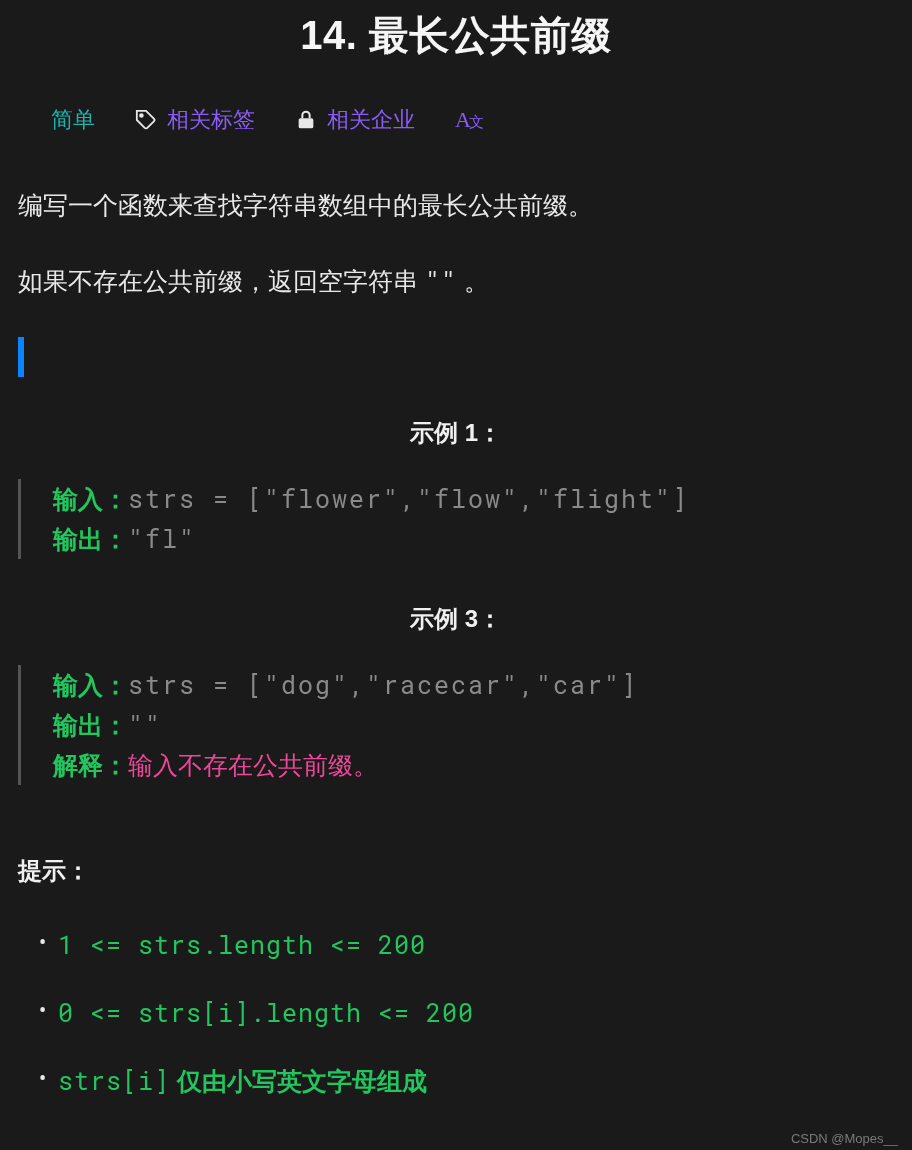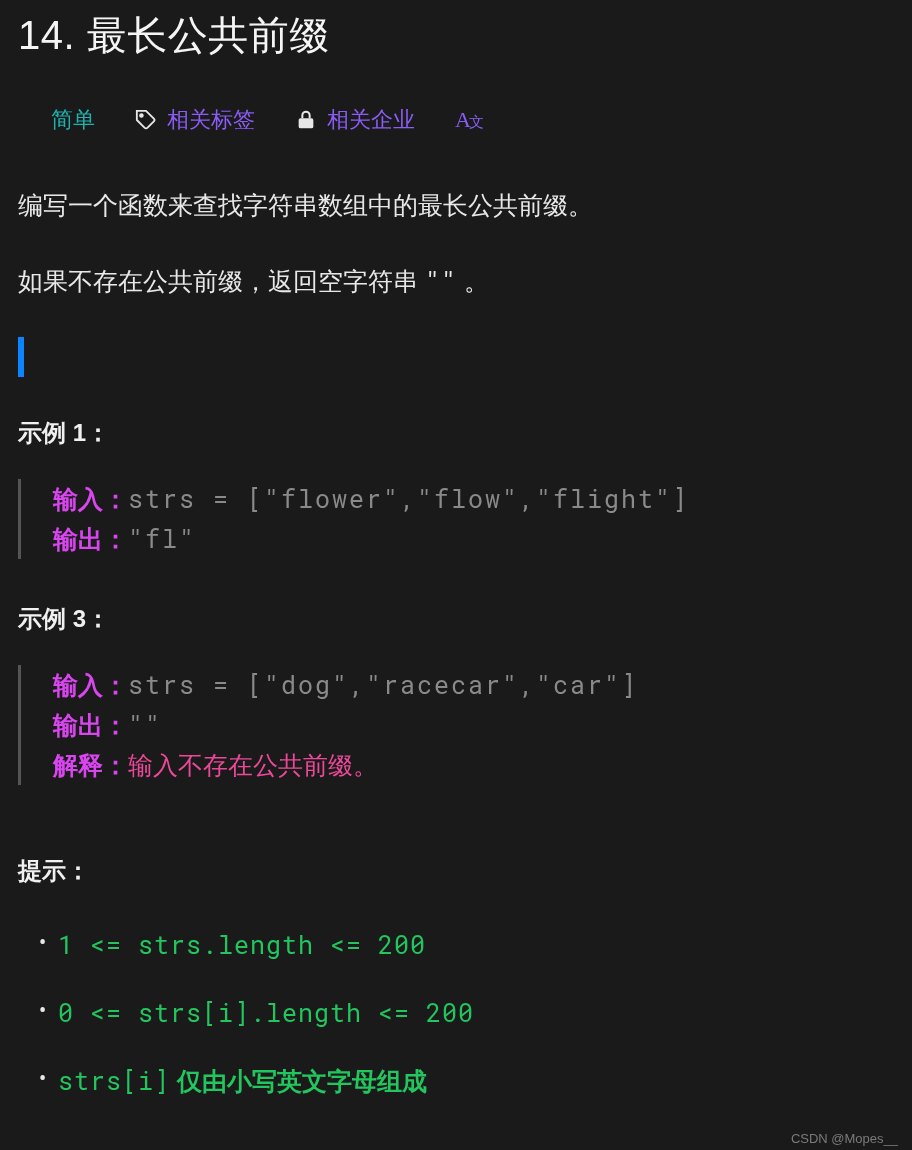--- a/index.html
+++ b/index.html
@@ -8,24 +8,25 @@
     color: #e8e8e8;
     font-family: -apple-system, BlinkMacSystemFont, "Segoe UI", "PingFang SC", "Microsoft YaHei", sans-serif;
     width: 912px;
     height: 1150px;
     overflow: hidden;
     position: relative;
   }
   .container { padding: 8px 18px; }
   .title {
     font-size: 40px;
-    font-weight: 400;
+    font-weight: 700;
     color: #f5f5f5;
     letter-spacing: 0.5px;
     margin-bottom: 42px;
+    text-align: center;
   }
   .tabs {
     display: flex;
     align-items: center;
     gap: 40px;
     margin-bottom: 50px;
     padding-left: 16px;
   }
   .tab {
     display: flex;
@@ -59,30 +60,31 @@
     width: 6px;
     height: 40px;
     background: #0a84ff;
     margin: 10px 0 40px 0;
   }
   .example-title {
     font-size: 24px;
     font-weight: 700;
     color: #f0f0f0;
     margin-bottom: 30px;
+    text-align: center;
   }
   .example-block {
     border-left: 3px solid #555;
     padding-left: 32px;
     margin-bottom: 44px;
     font-family: "SFMono-Regular", Consolas, "Roboto Mono", monospace;
     font-size: 25px;
     line-height: 1.6;
   }
-  .example-block .label { color: #d946ef; font-weight: 700; }
+  .example-block .label { color: #22c55e; font-weight: 700; }
   .example-block .val { color: #8a8a8a; letter-spacing: 2px; }
   .example-block .exp { color: #ec4899; font-family: -apple-system, BlinkMacSystemFont, "Segoe UI", "PingFang SC", sans-serif; }
   .hints-title {
     font-size: 24px;
     font-weight: 700;
     color: #f0f0f0;
     margin-top: 70px;
     margin-bottom: 40px;
   }
   ul.hints {

